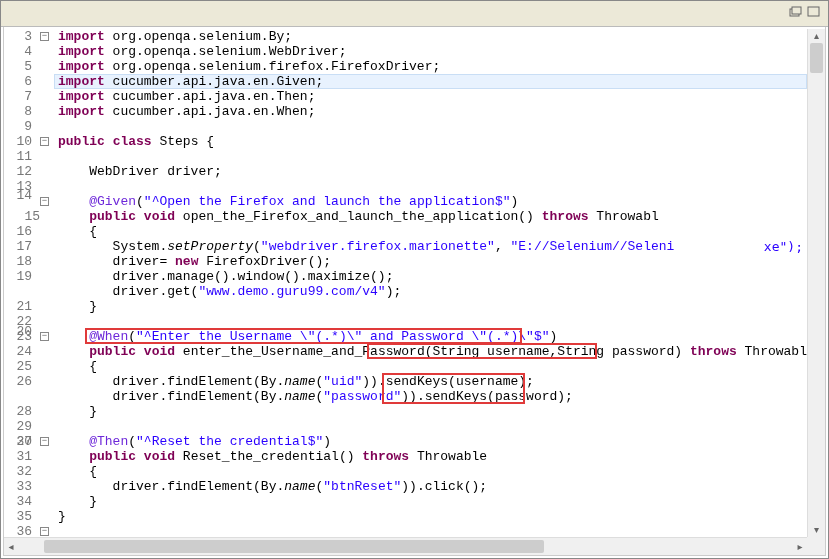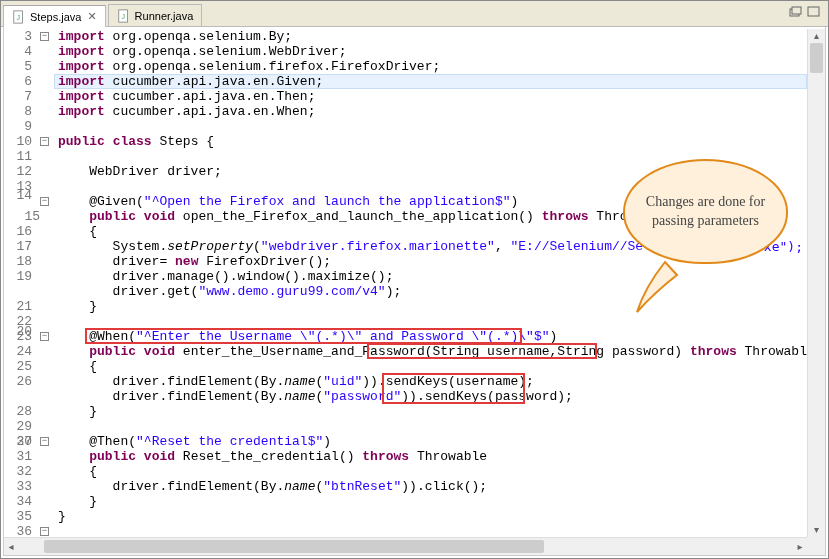--- a/index.html
+++ b/index.html
@@ -31,51 +31,37 @@
 .fold { position: absolute; width: 9px; height: 9px; border: 1px solid #888; background: #fff; font-size: 9px; line-height: 7px; text-align: center; color: #666; cursor: pointer; }
 .fold::before { content: "−"; }
 .marker-strip { position: absolute; left: 0; top: 0; bottom: 0; width: 12px; }
 .marker { position: absolute; left: 0; width: 6px; height: 14px; background: #a0c8f0; }
 
 .code { position: absolute; left: 50px; top: 0; right: 0; }
 .line { height: 15px; white-space: pre; padding-left: 4px; }
 .line.hl { background: #e8f2fe; box-shadow: inset 0 0 0 1px #c9def5; }
 .kw { color: #7f0055; font-weight: bold; }
 .str { color: #2a00ff; }
-.ann { color: #000000; }
+.ann { color: #6d28d9; }
 .sta { font-style: italic; }
 
 .red-box { border: 2px solid #e03a3a; position: absolute; pointer-events: none; }
 
 .callout { position: absolute; top: 130px; right: 32px; width: 170px; height: 130px; }
 .callout-body { position: absolute; top: 0; left: 0; width: 165px; height: 105px; background: #fef0db; border: 2px solid #e18a1a; border-radius: 50% 50% 48% 48%; display: flex; align-items: center; justify-content: center; text-align: center; padding: 14px; font-family: "Comic Sans MS", cursive; font-size: 14px; color: #444; line-height: 1.3; }
 .callout-tail { position: absolute; bottom: 2px; left: 18px; width: 0; height: 0; }
 .callout-tail svg { position: absolute; top: -30px; left: -6px; }
 </style>
 </head>
 <body>
 
 <div class="container">
   <div class="paper-border"></div>
 
   <div class="tab-bar">
-    <div id="tabs-host"><div class="tab active">
-          <svg class="tab-icon" viewBox="0 0 16 16">
-            <rect x="2" y="1" width="10" height="14" fill="#fff" stroke="#888"></rect>
-            <text x="5" y="11" font-size="8" fill="#4a6">J</text>
-          </svg>
-          <span>Steps.java</span>
-          <span class="close-x">✕</span>
-        </div><div class="tab">
-          <svg class="tab-icon" viewBox="0 0 16 16">
-            <rect x="2" y="1" width="10" height="14" fill="#fff" stroke="#888"></rect>
-            <text x="5" y="11" font-size="8" fill="#4a6">J</text>
-          </svg>
-          <span>Runner.java</span>
-        </div></div>
     <div class="toolbar-icons">
       <svg width="16" height="14">
           <rect x="2" y="4" width="9" height="7" fill="none" stroke="#666"></rect>
           <rect x="4" y="2" width="9" height="7" fill="#ece9d8" stroke="#666"></rect>
         </svg>
       <svg width="16" height="14">
           <rect x="2" y="2" width="11" height="9" fill="none" stroke="#666"></rect>
         </svg>
     </div>
   </div>
@@ -178,24 +164,14 @@
       <div class="scroll-v-thumb"></div>
       <div class="scroll-v-arrow" style="bottom:0">▾</div>
     </div>
     <div class="scroll-h">
       <div class="scroll-h-arrow" style="left:0">◂</div>
       <div class="scroll-h-thumb"></div>
       <div class="scroll-h-arrow" style="right:0">▸</div>
     </div>
     <div class="scroll-corner"></div>
 
-    <div class="callout">
-      <div class="callout-body">
-        <span>Changes are done for passing parameters</span>
-      </div>
-      <div class="callout-tail">
-        <svg width="50" height="60">
-            <path d="M 30 5 Q 10 30 2 55 Q 20 35 42 18 Z" fill="#fef0db" stroke="#e18a1a" stroke-width="2"></path>
-          </svg>
-      </div>
-    </div>
   </div>
 </div>
 
 </body></html>

